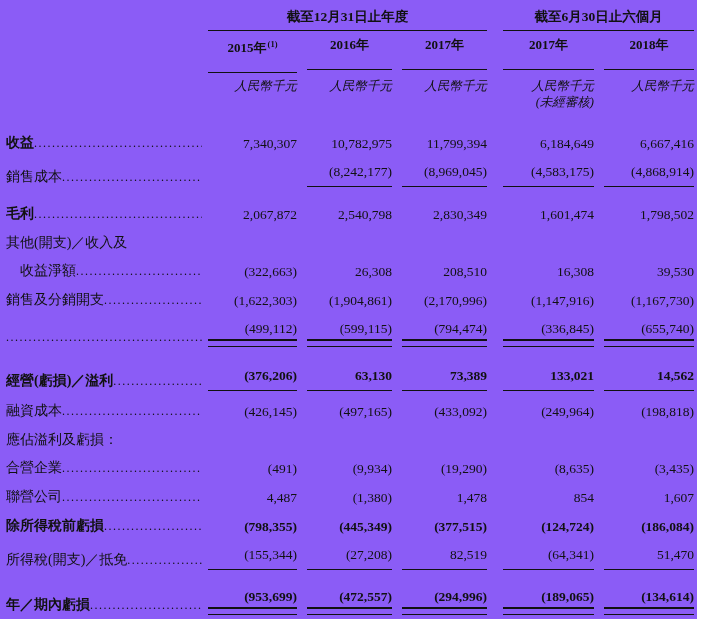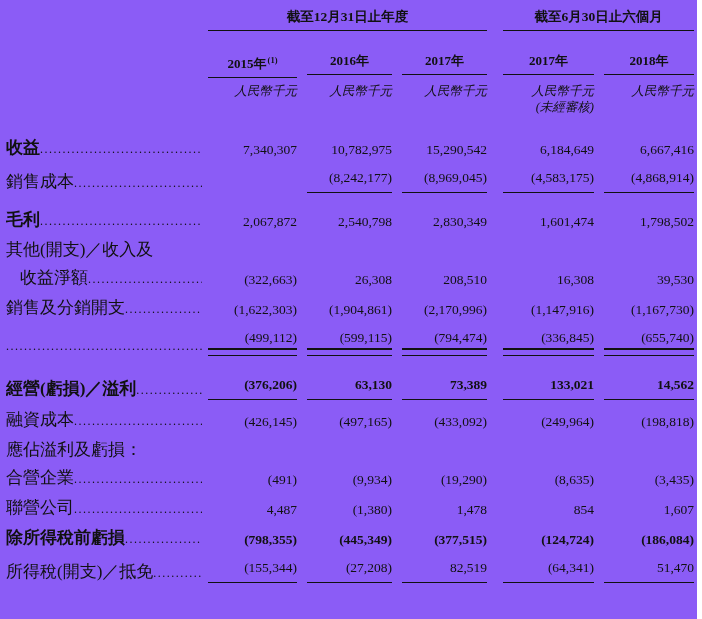--- a/index.html
+++ b/index.html
@@ -30,25 +30,24 @@
     padding-bottom: 4px;
     border-bottom: 1.4px solid #111;
     line-height: 18px;
   }
   .g1 { grid-column: 3 / 8; }
   .g2 { grid-column: 9 / 12; }
   .year-cell {
     font-weight: bold;
     font-size: 13px;
     text-align: center;
-    padding: 5px 0 5px 0;
+    padding: 5px 0 16px 0;
     border-bottom: 1.2px solid #111;
     line-height: 17px;
     align-self: start;
-    margin-top: 16px;
   }
   .year-cell sup { font-size: 8.5px; font-weight: bold; }
   .unit-cell {
     font-style: italic;
     font-size: 12.5px;
     text-align: right;
     padding-top: 5px;
     line-height: 16px;
     align-self: start;
   }
@@ -58,21 +57,21 @@
   .header-block { margin-bottom: 23px; }
   
   .row { margin-top: 9px; }
   .row.sp-large  { margin-top: 17px; }
   .row.sp-large2 { margin-top: 19px; }
   .row.sp-xlarge { margin-top: 10px; }
   .label-cell {
     grid-column: 1;
     display: flex;
     align-items: baseline;
-    font-size: 17px;
+    font-size: 14px;
     line-height: 19px;
     white-space: nowrap;
     overflow: hidden;
   }
   .row.bold-label .label-text { font-weight: bold; }
   .row.indent .label-cell { padding-left: 14px; }
   .leader {
     flex: 1 1 auto;
     overflow: hidden;
     white-space: nowrap;
@@ -131,21 +130,21 @@
   </div>
 
   <div>
       <div class="grid row bold-label">
         <div class="label-cell">
           <span class="label-text">收益</span>
           <span class="leader"></span>
         </div>
         <div class="val c1">7,340,307</div>
         <div class="val c2">10,782,975</div>
-        <div class="val c3">15,290,542</div>
+        <div class="val c3">11,799,394</div>
         <div class="val c4">6,184,649</div>
         <div class="val c5">6,667,416</div>
       </div>
       <div class="grid row rule-single">
         <div class="label-cell">
           <span class="label-text">銷售成本</span>
           <span class="leader"></span>
         </div>
         <div class="val c2">(8,242,177)</div>
         <div class="val c3">(8,969,045)</div>
@@ -264,15 +263,26 @@
         <div class="label-cell">
           <span class="label-text">所得稅(開支)／抵免</span>
           <span class="leader"></span>
         </div>
         <div class="val c1">(155,344)</div>
         <div class="val c2">(27,208)</div>
         <div class="val c3">82,519</div>
         <div class="val c4">(64,341)</div>
         <div class="val c5">51,470</div>
       </div>
+      <div class="grid row bold-label bold-values rule-double sp-large">
+        <div class="label-cell">
+          <span class="label-text">年／期內虧損</span>
+          <span class="leader"></span>
+        </div>
+        <div class="val c1">(953,699)</div>
+        <div class="val c2">(472,557)</div>
+        <div class="val c3">(294,996)</div>
+        <div class="val c4">(189,065)</div>
+        <div class="val c5">(134,614)</div>
+      </div>
     </div>
 
 </div>
 
 </body></html>

